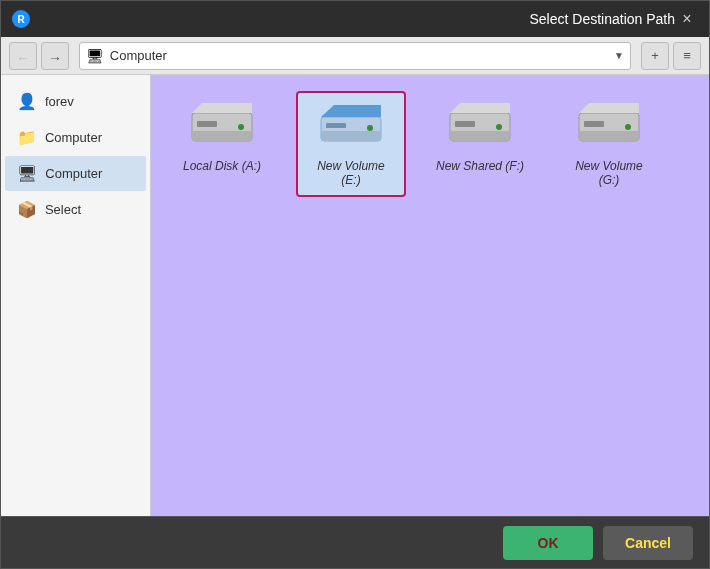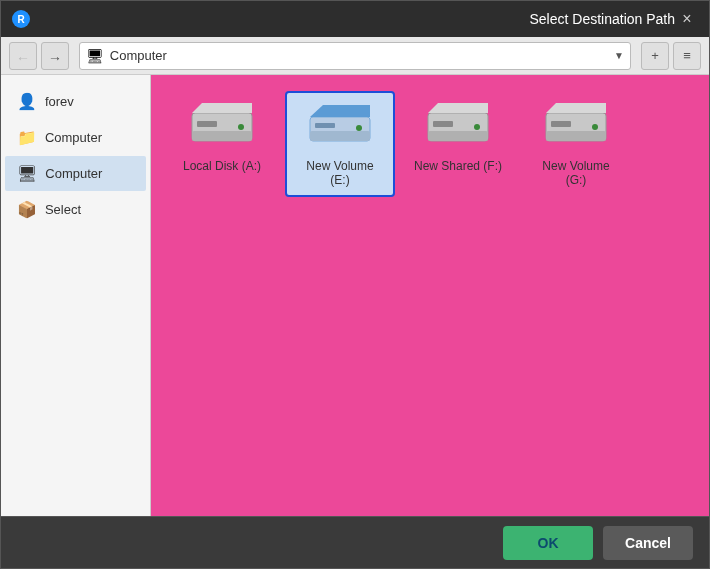--- a/index.html
+++ b/index.html
@@ -141,41 +141,42 @@
       margin: 1px 4px;
     }
     .sidebar-item.active { background: #d0e0f0; }
     .sidebar-item-icon {
       margin-right: 8px;
       font-size: 16px;
       flex-shrink: 0;
     }
     .file-area {
       flex: 1;
-      background: #ec4899;
+      background: #c4b5fd;
       padding: 16px;
       display: flex;
       flex-wrap: wrap;
       align-content: flex-start;
-      gap: 8px;
+      gap: 19px;
       overflow-y: auto;
+      font-style: italic;
     }
     .file-item {
       width: 110px;
       display: flex;
       flex-direction: column;
       align-items: center;
       padding: 8px;
       cursor: pointer;
       border-radius: 4px;
       border: 2px solid transparent;
     }
     .file-item.selected {
       background: #c8ddf5;
-      border: 2px solid #1d4ed8;
+      border: 2px solid #be185d;
     }
     .file-item-icon {
       width: 72px;
       height: 52px;
       display: flex;
       align-items: center;
       justify-content: center;
     }
     .file-item-label {
       font-size: 12px;
@@ -204,25 +205,25 @@
       width: 90px;
       height: 34px;
       border: none;
       border-radius: 4px;
       font-size: 14px;
       cursor: pointer;
       font-weight: bold;
     }
     .footer-btn.ok {
       background: #3cb371;
-      color: #0c4a6e;
+      color: #7f1d1d;
     }
     .footer-btn.cancel {
       background: #5a5a5a;
-      color: #ffffff;
+      color: #fde047;
     }
   </style>
 </head>
 <body>
 
 <div class="dialog">
 
   <div class="title-bar">
     <div class="title-bar-icon">
       <svg width="20" height="20" viewBox="0 0 20 20">

